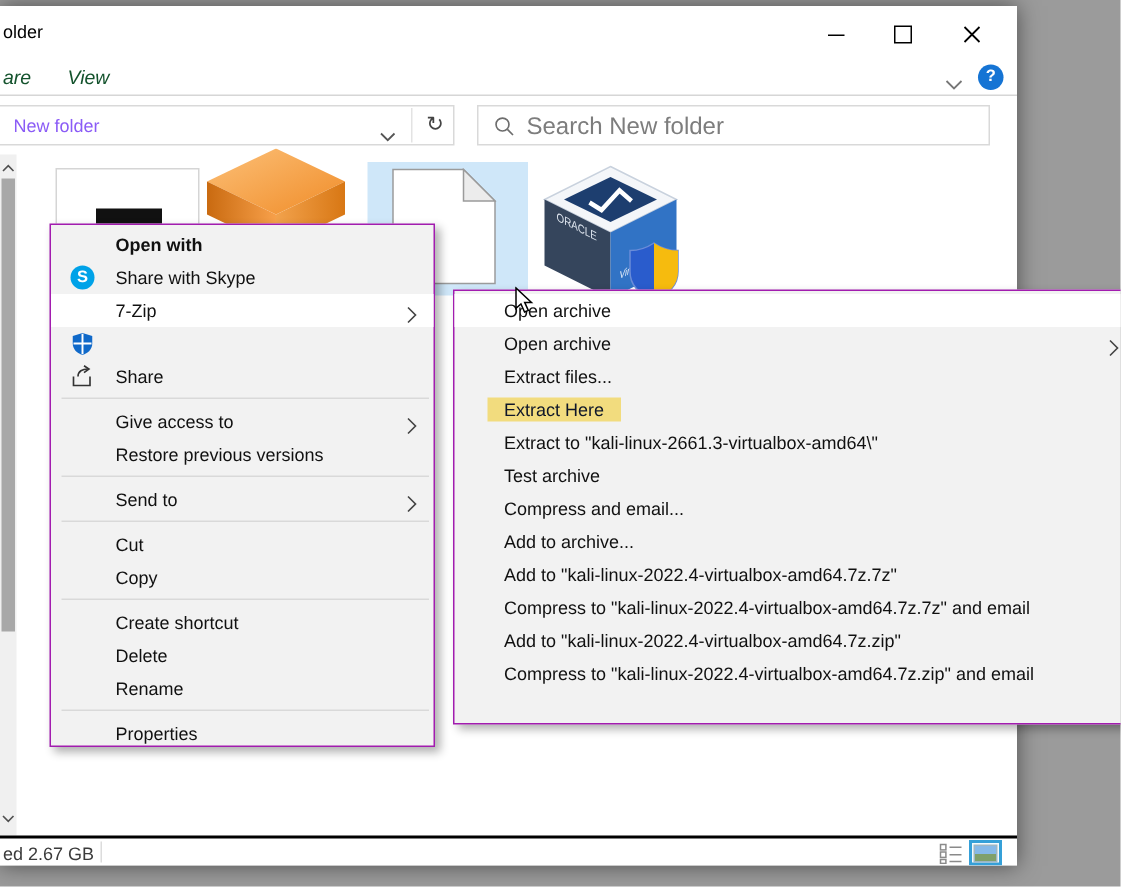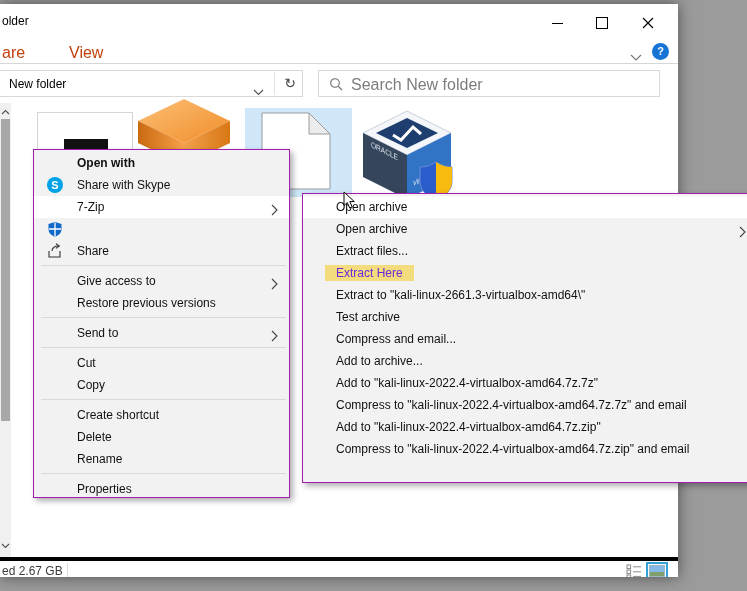--- a/index.html
+++ b/index.html
@@ -12,32 +12,32 @@
        box-shadow:0 0 14px rgba(0,0,0,.5);overflow:hidden;z-index:1;}
 
   .titlebar{position:absolute;left:0;top:0;width:100%;height:36px;background:#fff;}
   .title-text{position:absolute;left:2px;top:10px;font-size:12px;color:#000;}
   .capbtn{position:absolute;top:6px;width:40px;height:26px;display:flex;align-items:center;justify-content:center;}
   .cap-min{left:537px;} .cap-max{left:582px;} .cap-close{left:628px;}
   .glyph-min{width:11px;height:0;border-top:1px solid #000;}
   .glyph-max{width:10px;height:10px;border:1px solid #000;}
 
   .ribbonbar{position:absolute;left:0;top:36px;width:100%;height:23px;background:#fff;}
-  .ribbon-tab{position:absolute;top:4px;font-size:16px;color:#c2410c;}
-  .tab-share{left:2px;} .tab-view{left:45px;margin-left:24px;}
+  .ribbon-tab{position:absolute;top:4px;font-size:13px;color:#14532d;font-style:italic;}
+  .tab-share{left:2px;} .tab-view{left:45px;}
   .ribbon-chevron{position:absolute;left:630px;top:8px;}
   .help-btn{position:absolute;left:652px;top:3px;width:17px;height:17px;border-radius:50%;
             background:#1574d4;color:#fff;font-size:11px;font-weight:bold;text-align:center;line-height:17px;}
   .ribbon-border{position:absolute;left:0;top:59px;width:100%;height:1px;background:#d6d6d6;}
 
   
   .addressrow{position:absolute;left:0;top:60px;width:100%;height:39px;background:#fff;}
   .addressbox{position:absolute;left:-4px;top:6px;width:307px;height:27px;border:1px solid #d9d9d9;
               background:#fff;box-sizing:border-box;}
-  .address-text{position:absolute;left:12px;top:6px;font-size:12px;color:#000000;}
+  .address-text{position:absolute;left:12px;top:6px;font-size:12px;color:#8b5cf6;}
   .addr-chevron{position:absolute;left:256px;top:11px;}
   .addr-sep{position:absolute;left:277px;top:1px;width:1px;height:23px;background:#e3e3e3;}
   .refresh{position:absolute;left:282px;top:2px;width:22px;height:21px;font-family:"DejaVu Sans",sans-serif;
            font-size:14px;color:#444;text-align:center;line-height:21px;}
   .searchbox{position:absolute;left:318px;top:6px;width:342px;height:27px;border:1px solid #d9d9d9;
              background:#fff;box-sizing:border-box;}
   .search-icon{position:absolute;left:10px;top:6px;}
   .search-input{position:absolute;left:30px;top:3px;width:300px;height:19px;border:none;outline:none;
                 font-family:"Liberation Sans",sans-serif;font-size:16px;color:#333;background:transparent;}
   .search-input::placeholder{color:#7d7d7d;opacity:1;}
@@ -52,21 +52,21 @@
 
   .tile1{position:absolute;left:37px;top:9px;width:96px;height:70px;background:#fff;border:1px solid #d5d5d5;box-sizing:border-box;}
   .tile1-black{position:absolute;left:26px;top:26px;width:44px;height:22px;background:#111;}
 
   .icon-7z{position:absolute;left:138px;top:-4px;}
   .sel-tile{position:absolute;left:245px;top:5px;width:107px;height:89px;background:#cfe7f9;}
   .doc-page{position:absolute;left:16px;top:4px;}
   .icon-vbox{position:absolute;left:356px;top:7px;}
 
   
-  .statusbar{position:absolute;left:0;top:553px;width:100%;height:20px;background:#fff;border-top:4px solid #000000;box-sizing:border-box;}
+  .statusbar{position:absolute;left:0;top:553px;width:100%;height:20px;background:#fff;border-top:2px solid #000000;box-sizing:border-box;}
   .status-text{position:absolute;left:2px;top:3px;font-size:12px;color:#3b3b3b;}
   .status-sep{position:absolute;left:67px;top:2px;width:1px;height:14px;background:#dcdcdc;}
   .view-list-btn{position:absolute;left:624px;top:2px;width:19px;height:16px;display:flex;align-items:center;justify-content:center;}
   .view-thumb-btn{position:absolute;left:646px;top:1px;width:22px;height:17px;border:2px solid #35a0d8;
                   box-sizing:border-box;display:flex;align-items:center;justify-content:center;background:#f4fafd;}
   .thumb-glyph{width:14px;height:10px;border:1px solid #9eb6c4;
                background:linear-gradient(#86b9e8 55%,#7fa06b 55%);}
 
   
   .menu{position:absolute;background:#f2f2f2;border:1px solid #a21caf;box-sizing:border-box;
@@ -76,21 +76,21 @@
   .mi{position:relative;height:22px;line-height:22px;font-size:12px;color:#111;
       padding-left:43px;white-space:nowrap;}
   .sub .mi{padding-left:33px;}
   .mi.bold{font-weight:bold;}
   .mi.hl{background:#ffffff;}
   .mi-sep{height:1px;background:#d9d9d9;margin:3px 3px 4px 7px;}
   .mi-icon{position:absolute;left:13px;top:3px;width:16px;height:16px;}
   .skype-badge{display:block;width:16px;height:16px;border-radius:50%;background:#00a2e8;color:#fff;
                font-size:11px;font-weight:bold;text-align:center;line-height:16px;}
   .mi-arrow{position:absolute;right:11px;top:5px;}
-  .yellow-hl{background:#f2dc7e;color:#6d28d9;padding:1px 11px;margin-left:-11px;}
+  .yellow-hl{background:#f2dc7e;color:#0f172a;padding:1px 11px;margin-left:-11px;}
 
   .cursor{position:absolute;left:343px;top:191px;z-index:50;}
 </style>
 </head>
 <body>
 
 <div class="stage">
 
   <div class="win">
 

